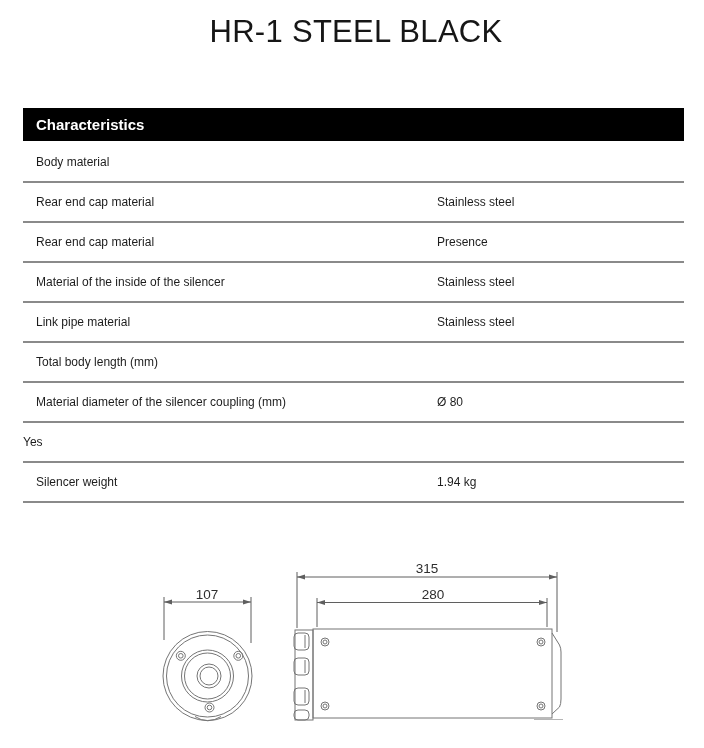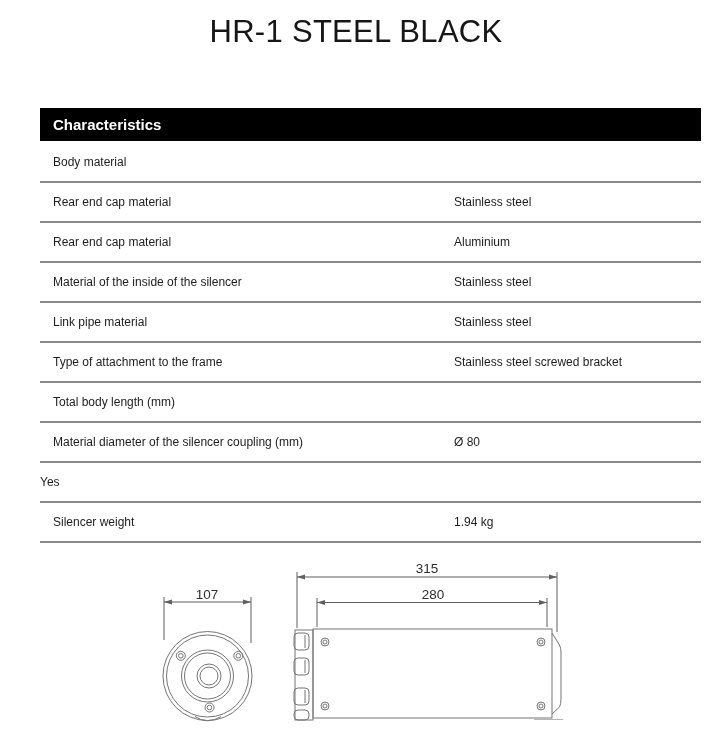--- a/index.html
+++ b/index.html
@@ -10,21 +10,21 @@
     font-family:"Liberation Sans", sans-serif;
     overflow:hidden;
   }
   .page-title{
     position:absolute;top:10px;left:0;width:100%;
     margin:4px;text-align:center;
     font-size:31px;font-weight:400;letter-spacing:.3px;
     color:#161616;
   }
   .spec-table{
-    position:absolute;left:40px;top:108px;width:661px;
+    position:absolute;left:23px;top:108px;width:661px;
   }
   .table-header{
     background:#000000;color:#ffffff;
     height:33px;line-height:33px;
     font-size:15px;font-weight:700;
     padding-left:13px;box-sizing:border-box;
     margin-bottom:2px;
   }
   .table-row{
     display:flex;align-items:center;
@@ -57,33 +57,29 @@
 
     <div class="table-row">
       <div class="cell-label">Body material</div>
     </div>
     <div class="table-row">
       <div class="cell-label">Rear end cap material</div>
       <div class="cell-value">Stainless steel</div>
     </div>
     <div class="table-row">
       <div class="cell-label">Rear end cap material</div>
-      <div class="cell-value">Aluminium</div>
+      <div class="cell-value">Presence</div>
     </div>
     <div class="table-row">
       <div class="cell-label">Material of the inside of the silencer</div>
       <div class="cell-value">Stainless steel</div>
     </div>
     <div class="table-row">
       <div class="cell-label">Link pipe material</div>
       <div class="cell-value">Stainless steel</div>
-    </div>
-    <div class="table-row">
-      <div class="cell-label">Type of attachment to the frame</div>
-      <div class="cell-value">Stainless steel screwed bracket</div>
     </div>
     <div class="table-row">
       <div class="cell-label">Total body length (mm)</div>
     </div>
     <div class="table-row">
       <div class="cell-label">Material diameter of the silencer coupling (mm)</div>
       <div class="cell-value">Ø 80</div>
     </div>
     <div class="table-row">
       <div class="cell-value">Yes</div>

